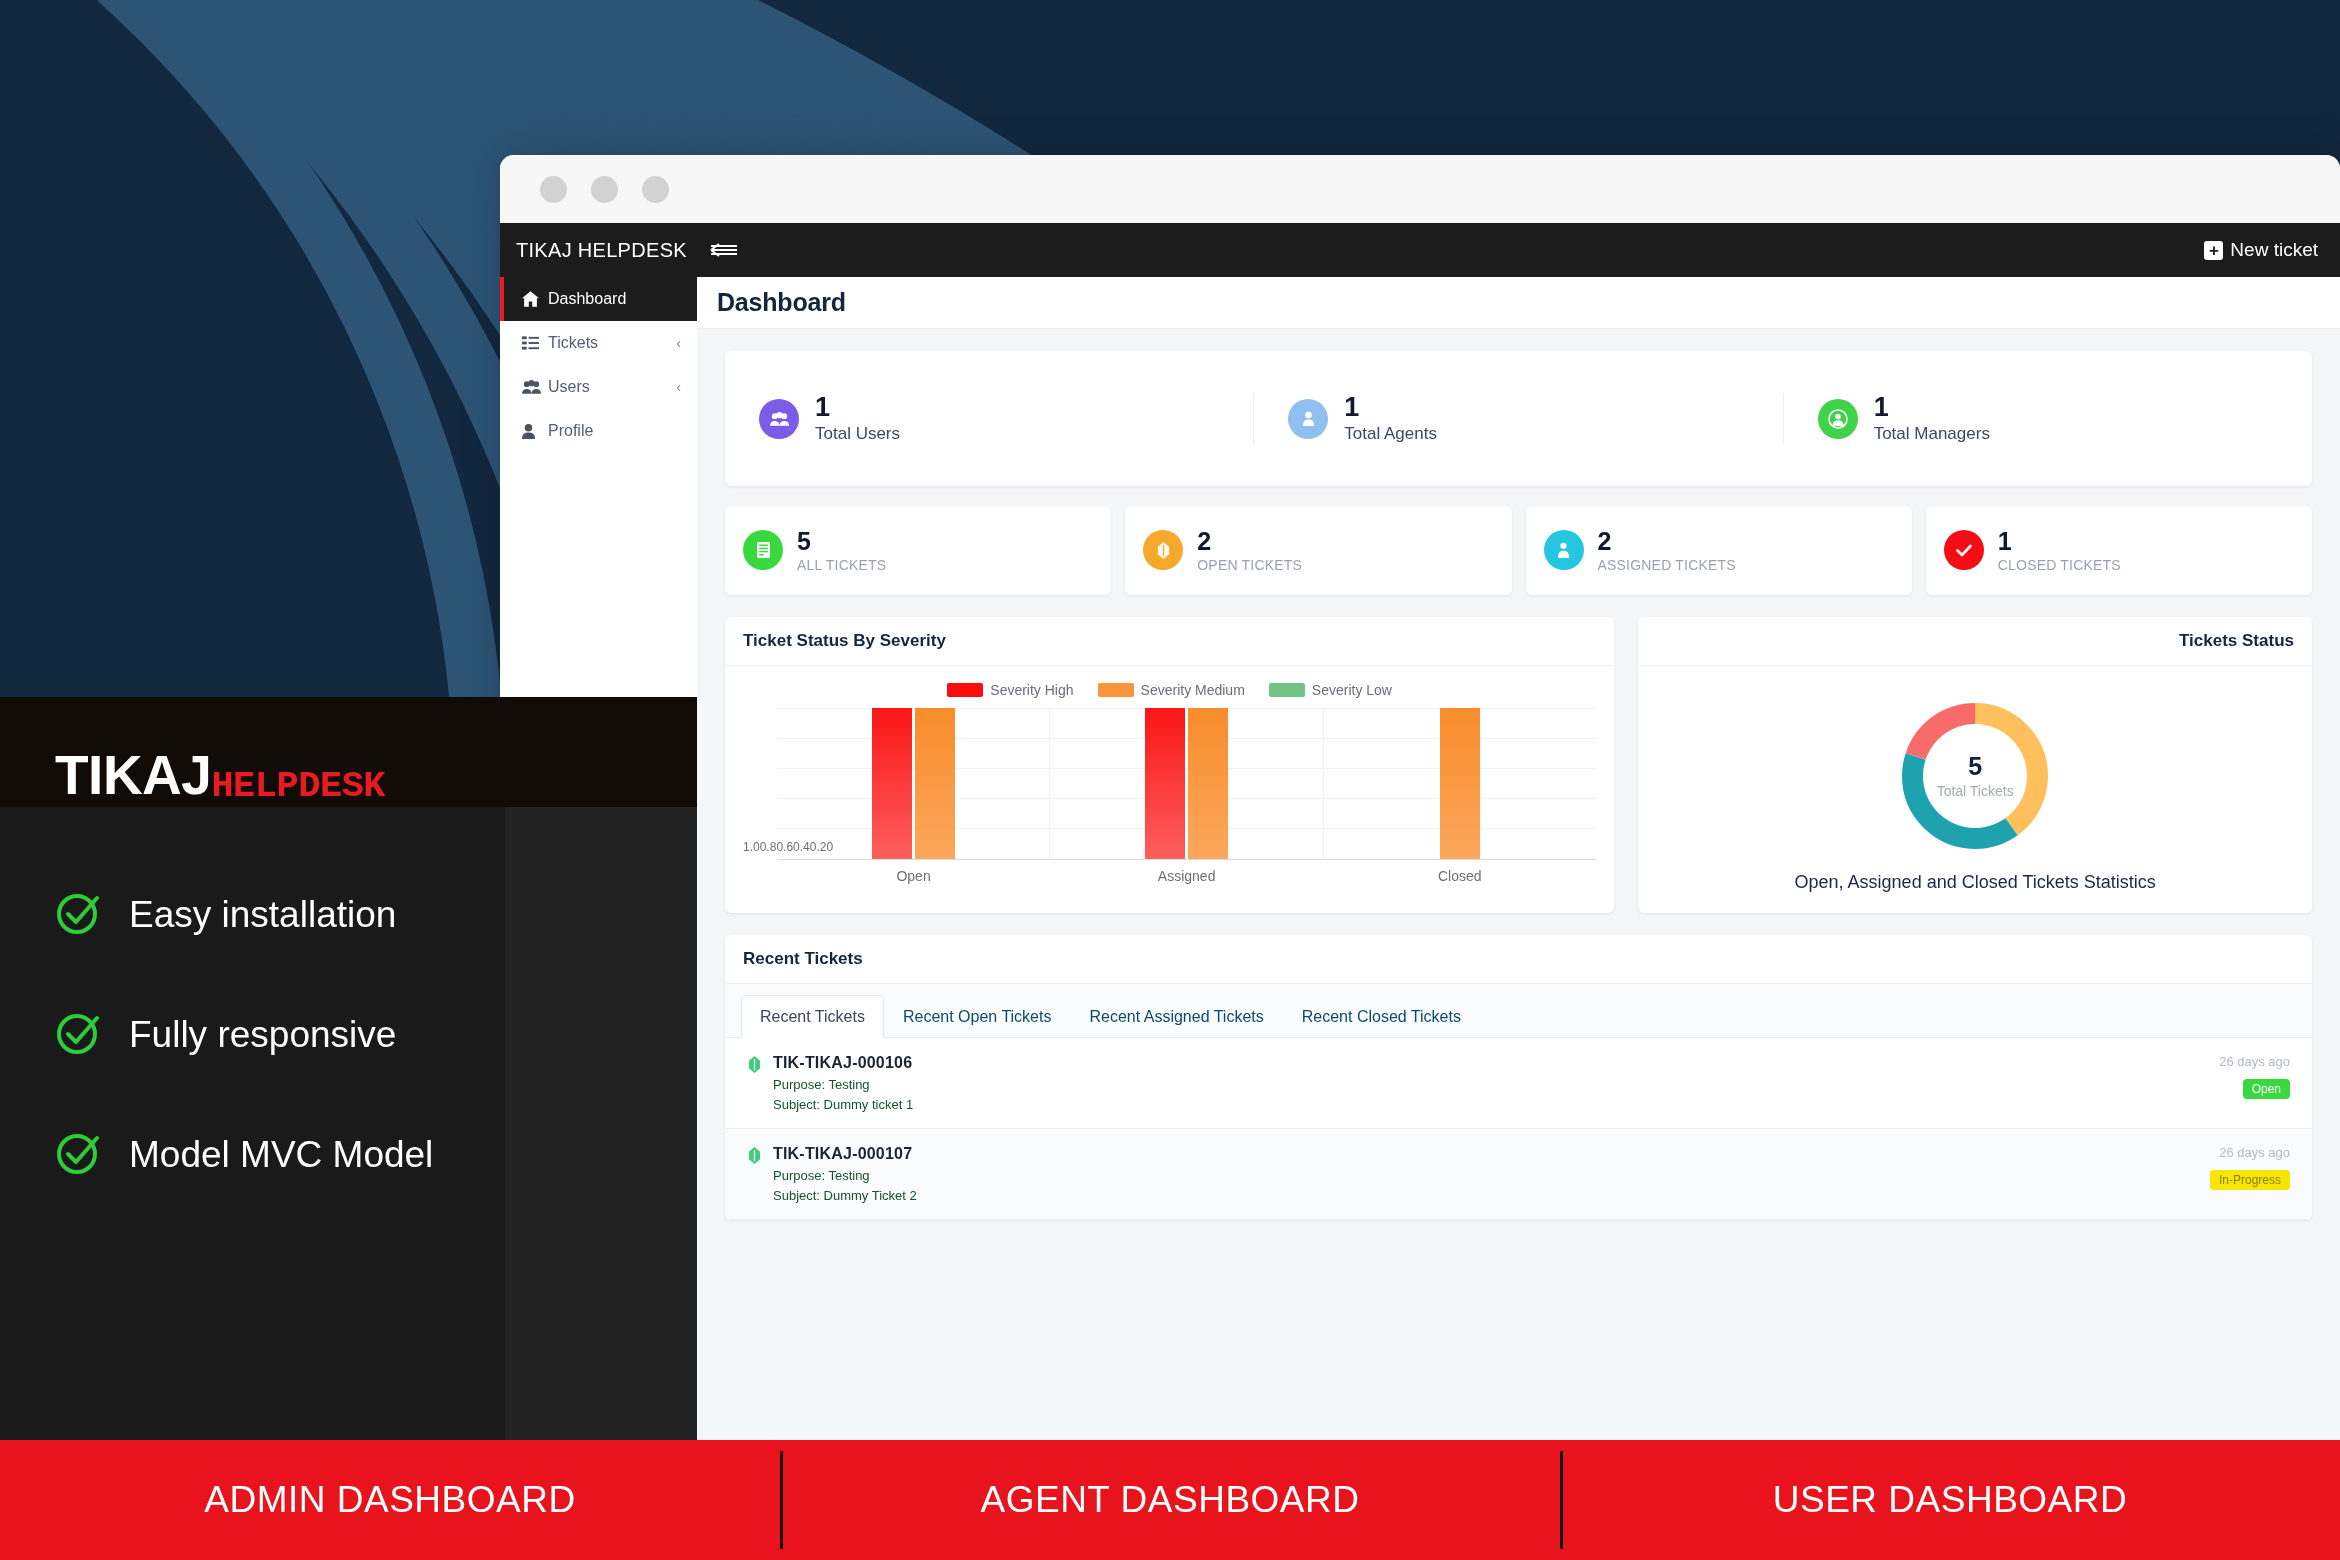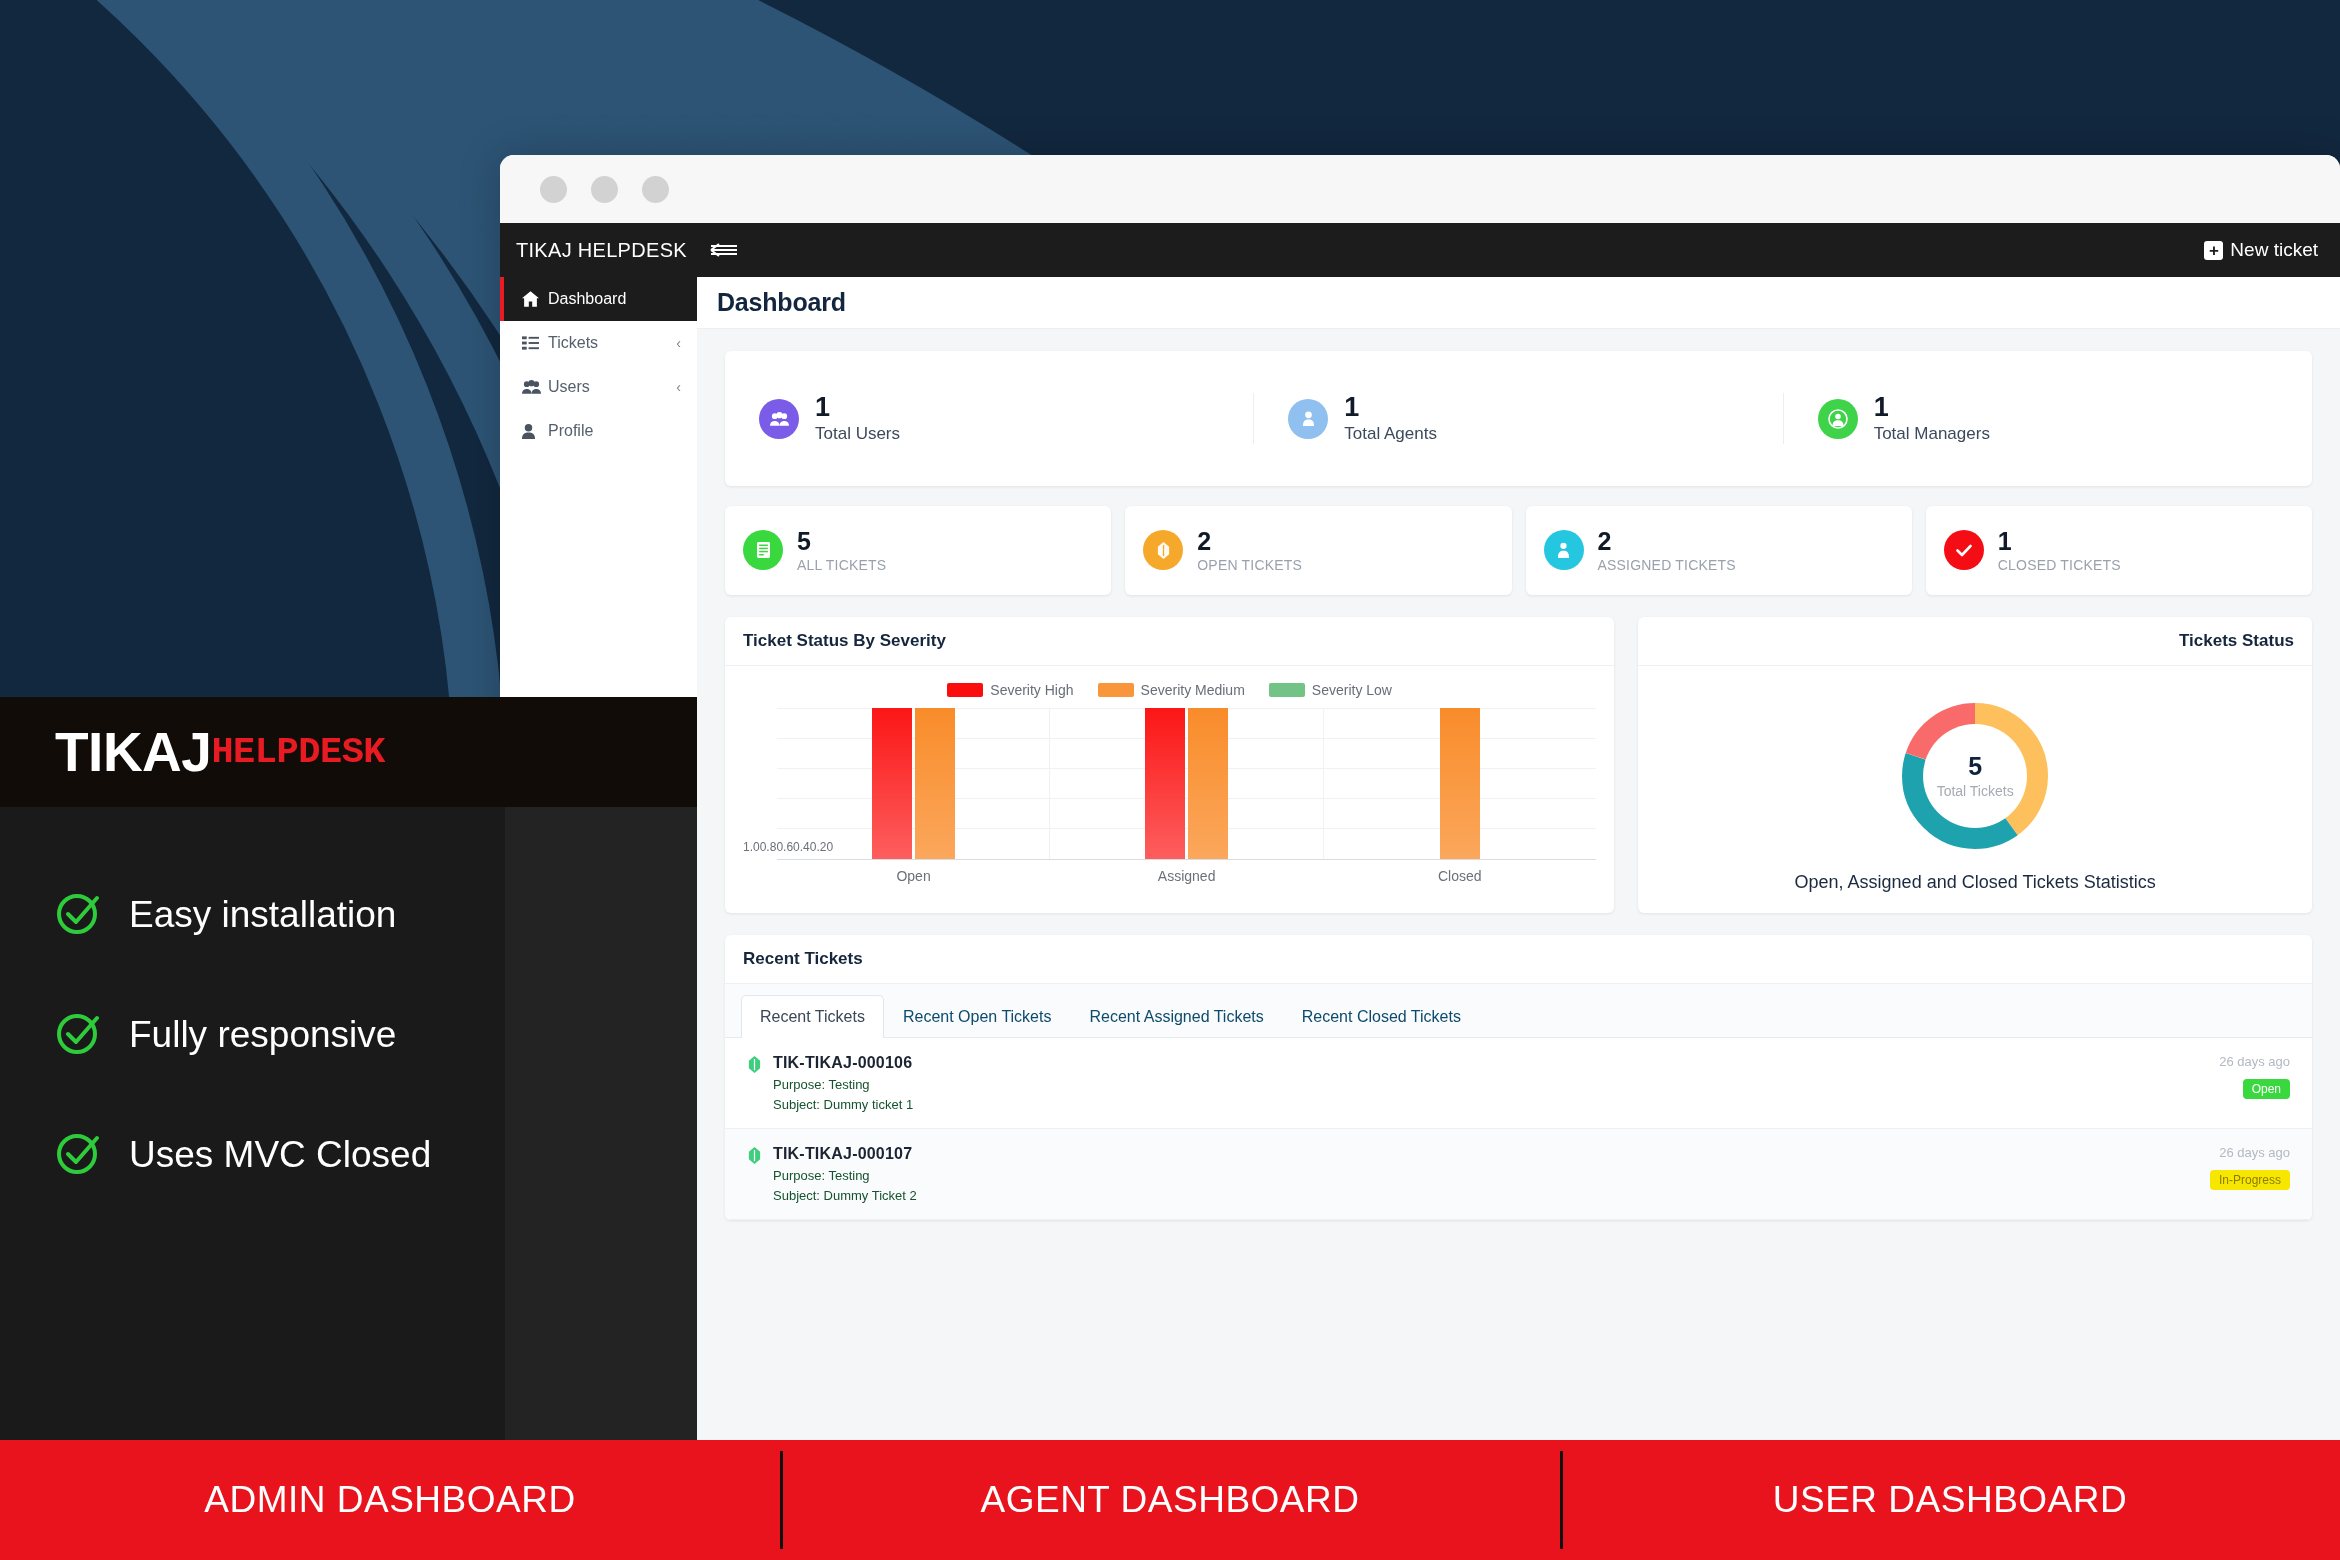--- a/index.html
+++ b/index.html
@@ -195,21 +195,21 @@
   .tk-time { font-size: 13px; color: #b3b9c2; }
   .tk-badge {
     display: inline-block; margin-top: 10px; padding: 3px 9px;
     border-radius: 4px; font-size: 12px; color: #fff;
   }
 
   
   #promo-banner {
     position: absolute; left: 0; top: 697px; width: 697px; height: 110px;
     background: #120c08;
-    display: flex; align-items: center; padding-left: 55px;
+    display: flex; align-items: flex-end; padding-left: 55px;
   }
   #promo-banner .w { color: #ffffff; font-size: 55px; font-weight: bold; letter-spacing: -.5px;}
   #promo-banner .r { color: #e81b23; font-size: 37px; font-weight: bold; letter-spacing: -.5px; font-family: Liberation Mono, monospace;}
 
   #promo-features {
     position: absolute; left: 0; top: 807px; width: 697px; height: 633px;
     background: #232323;
     padding: 48px 0 0 55px;
   }
   #promo-features::before {
@@ -593,21 +593,21 @@
     </span>
     <span class="feat-label">Fully responsive</span>
   </div>
   <div class="feat">
     <span>
       <svg width="48" height="48" viewBox="0 0 48 48" fill="none">
         <circle cx="22" cy="25" r="18" stroke="#2ecb3b" stroke-width="4"></circle>
         <path d="M13 25 L21 33 L42 9" stroke="#2ecb3b" stroke-width="4" stroke-linecap="round" stroke-linejoin="round"></path>
       </svg>
     </span>
-    <span class="feat-label">Uses MVC Closed</span>
+    <span class="feat-label">Model MVC Model</span>
   </div>
 </div>
 
 <div id="bottom-bar">
   <span class="bb-cell">ADMIN DASHBOARD</span>
   <span class="bb-cell">AGENT DASHBOARD</span>
   <span class="bb-cell">USER DASHBOARD</span>
 </div>
 
 </body></html>

